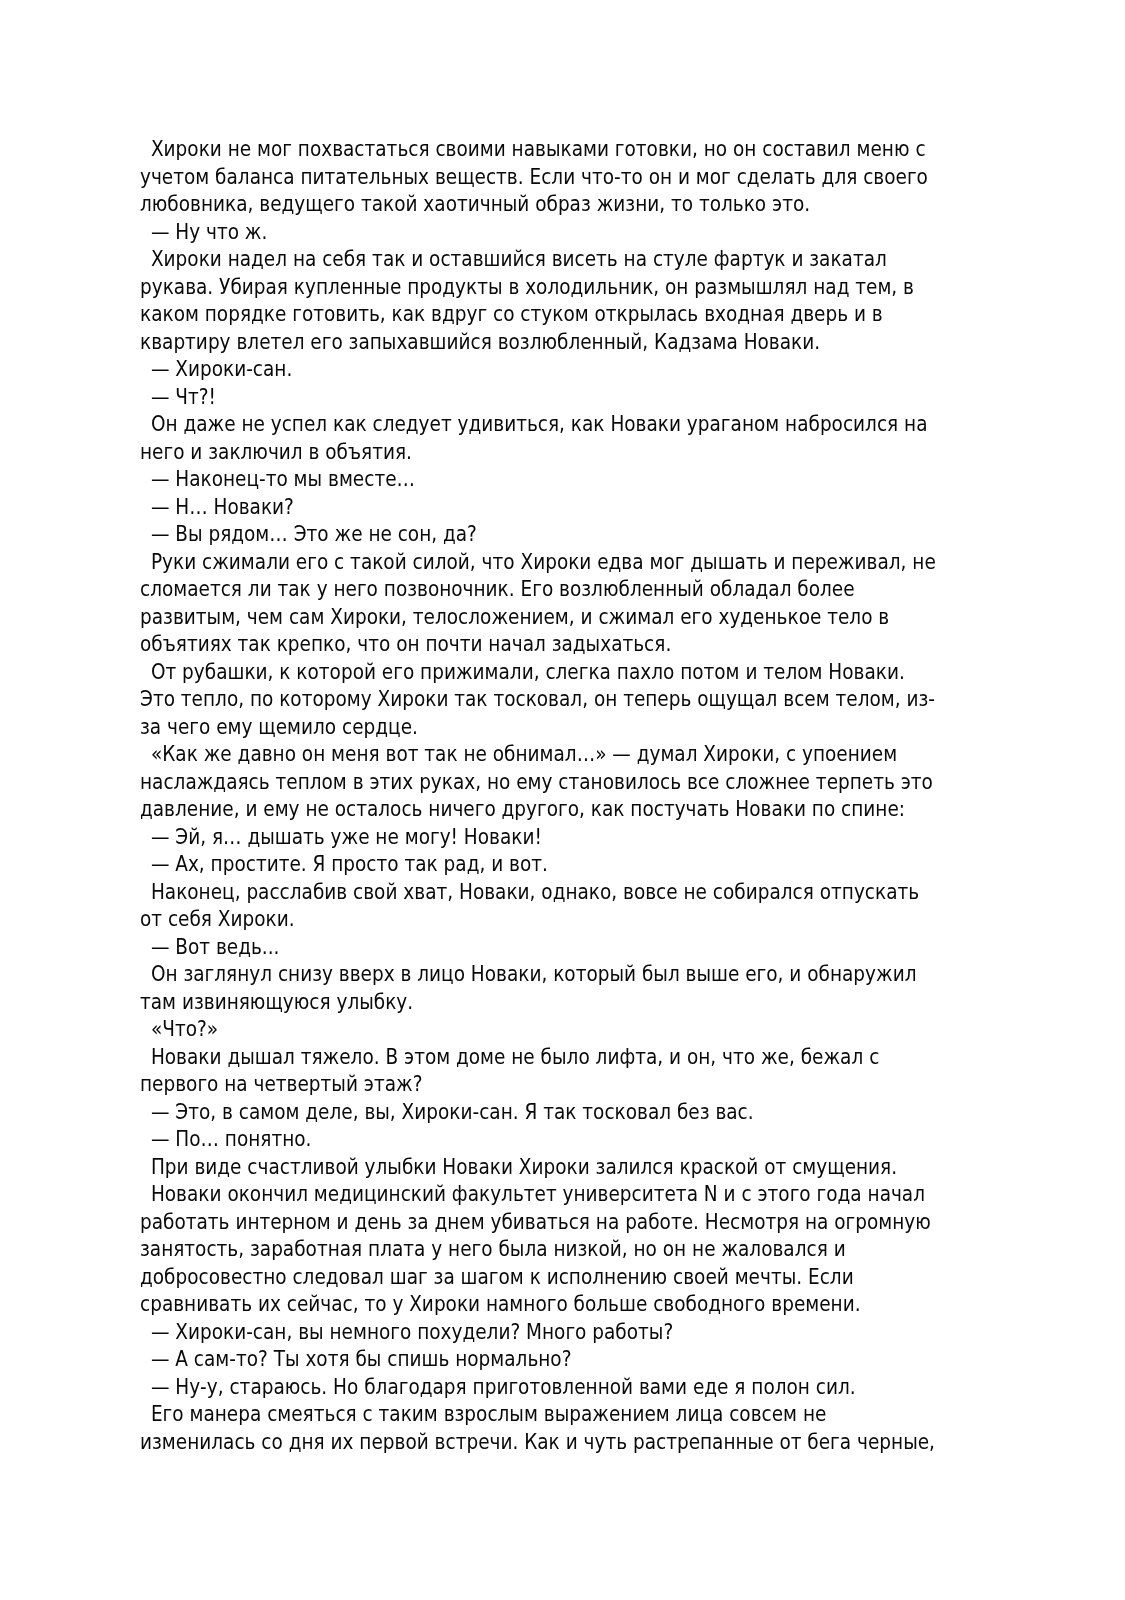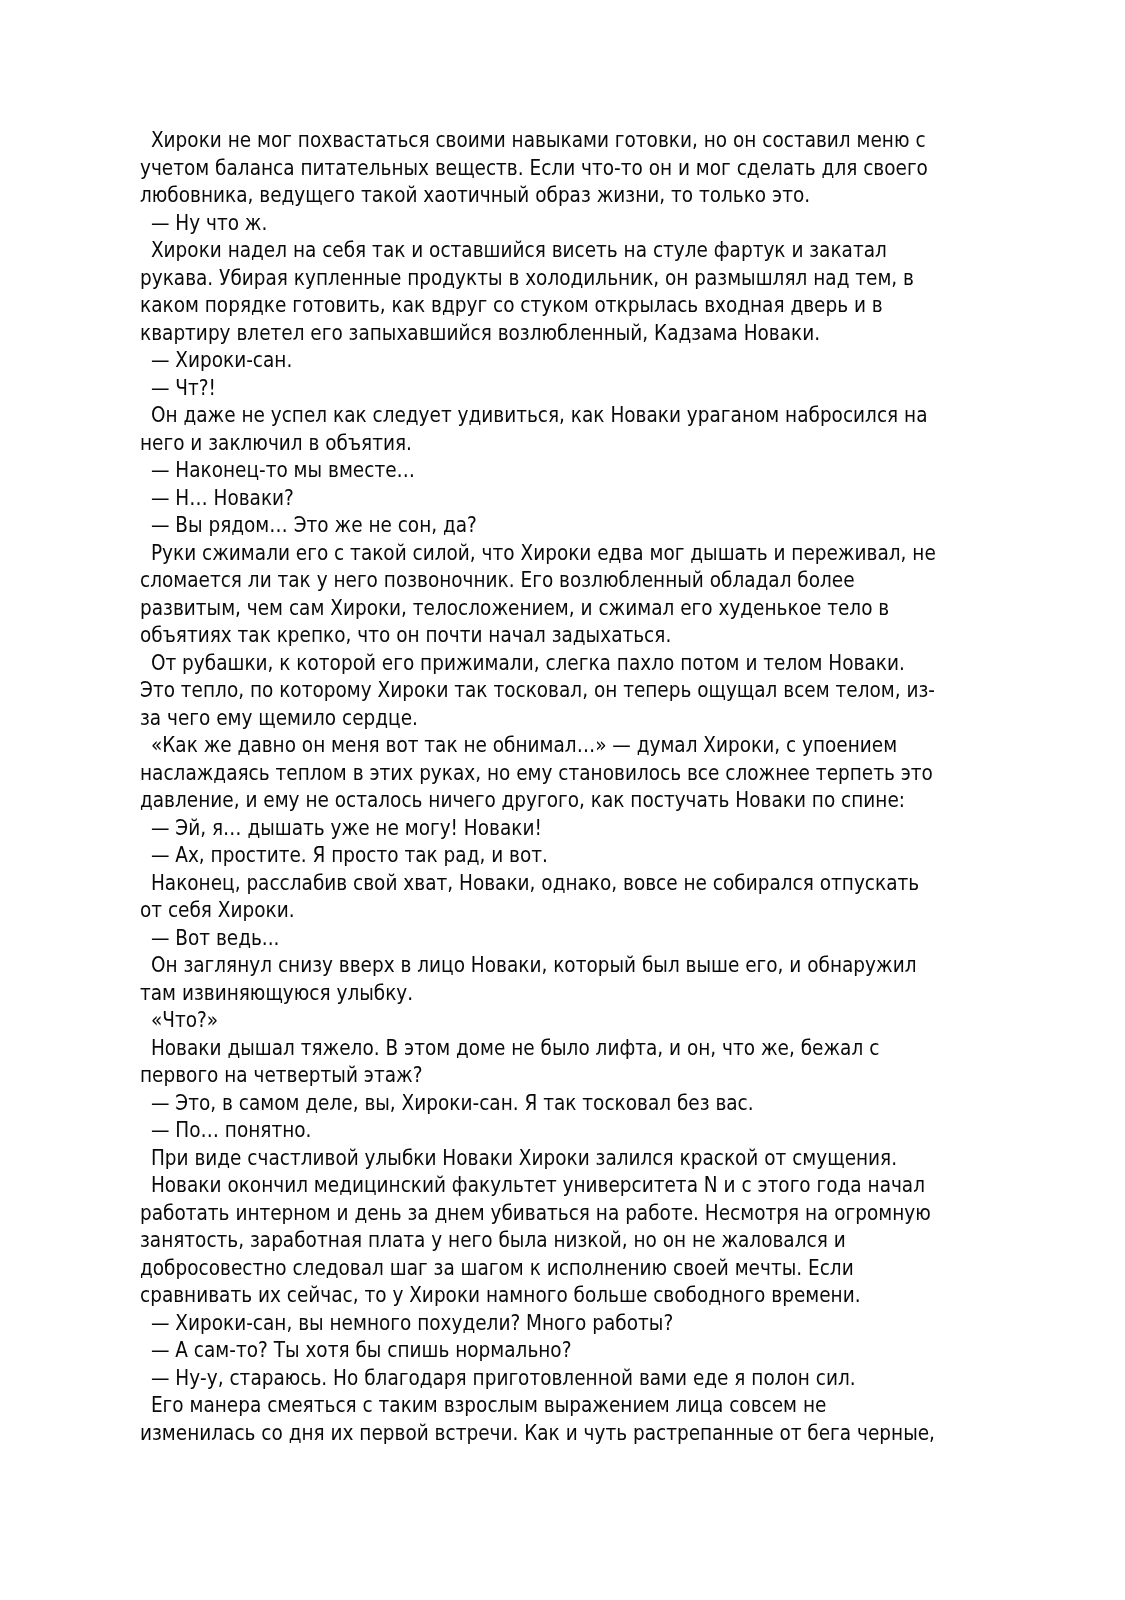--- a/index.html
+++ b/index.html
@@ -13,21 +13,21 @@
     font-family: "DejaVu Sans", "Liberation Sans", sans-serif;
   }
   .page {
     position: absolute;
     inset: 0;
     overflow: hidden;
   }
   .text-block {
     position: absolute;
     left: 140px;
-    top: 126px;
+    top: 135px;
     width: 985px;
   }
   .line {
     white-space: nowrap;
     font-size: 22px;
     line-height: 27.5px;
     height: 27.5px;
     font-weight: 400;
     letter-spacing: 0;
     transform: scaleX(0.84);

